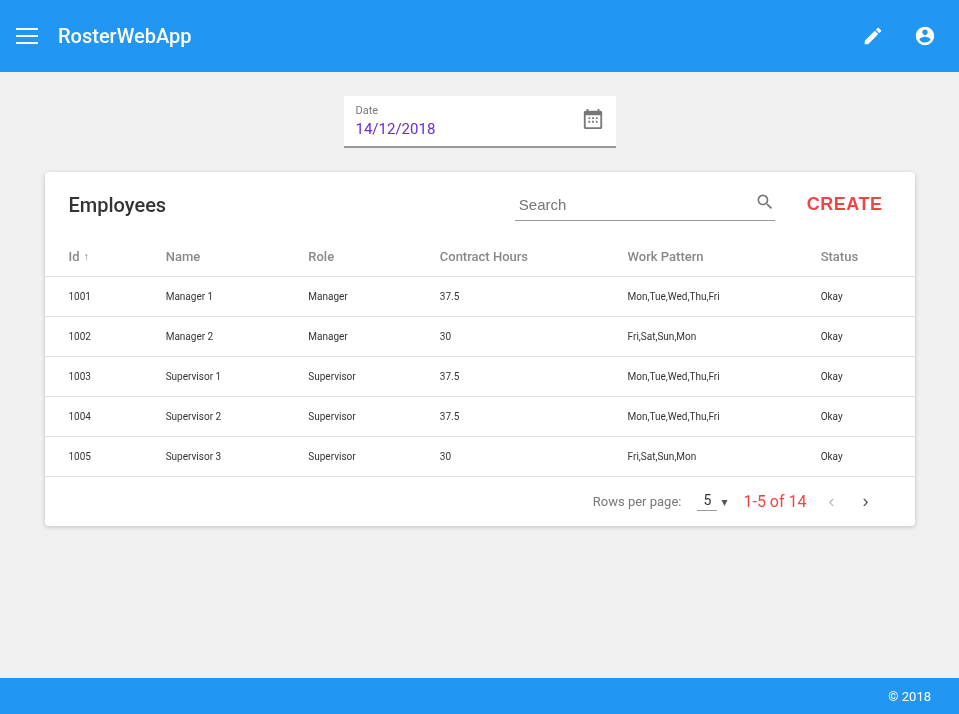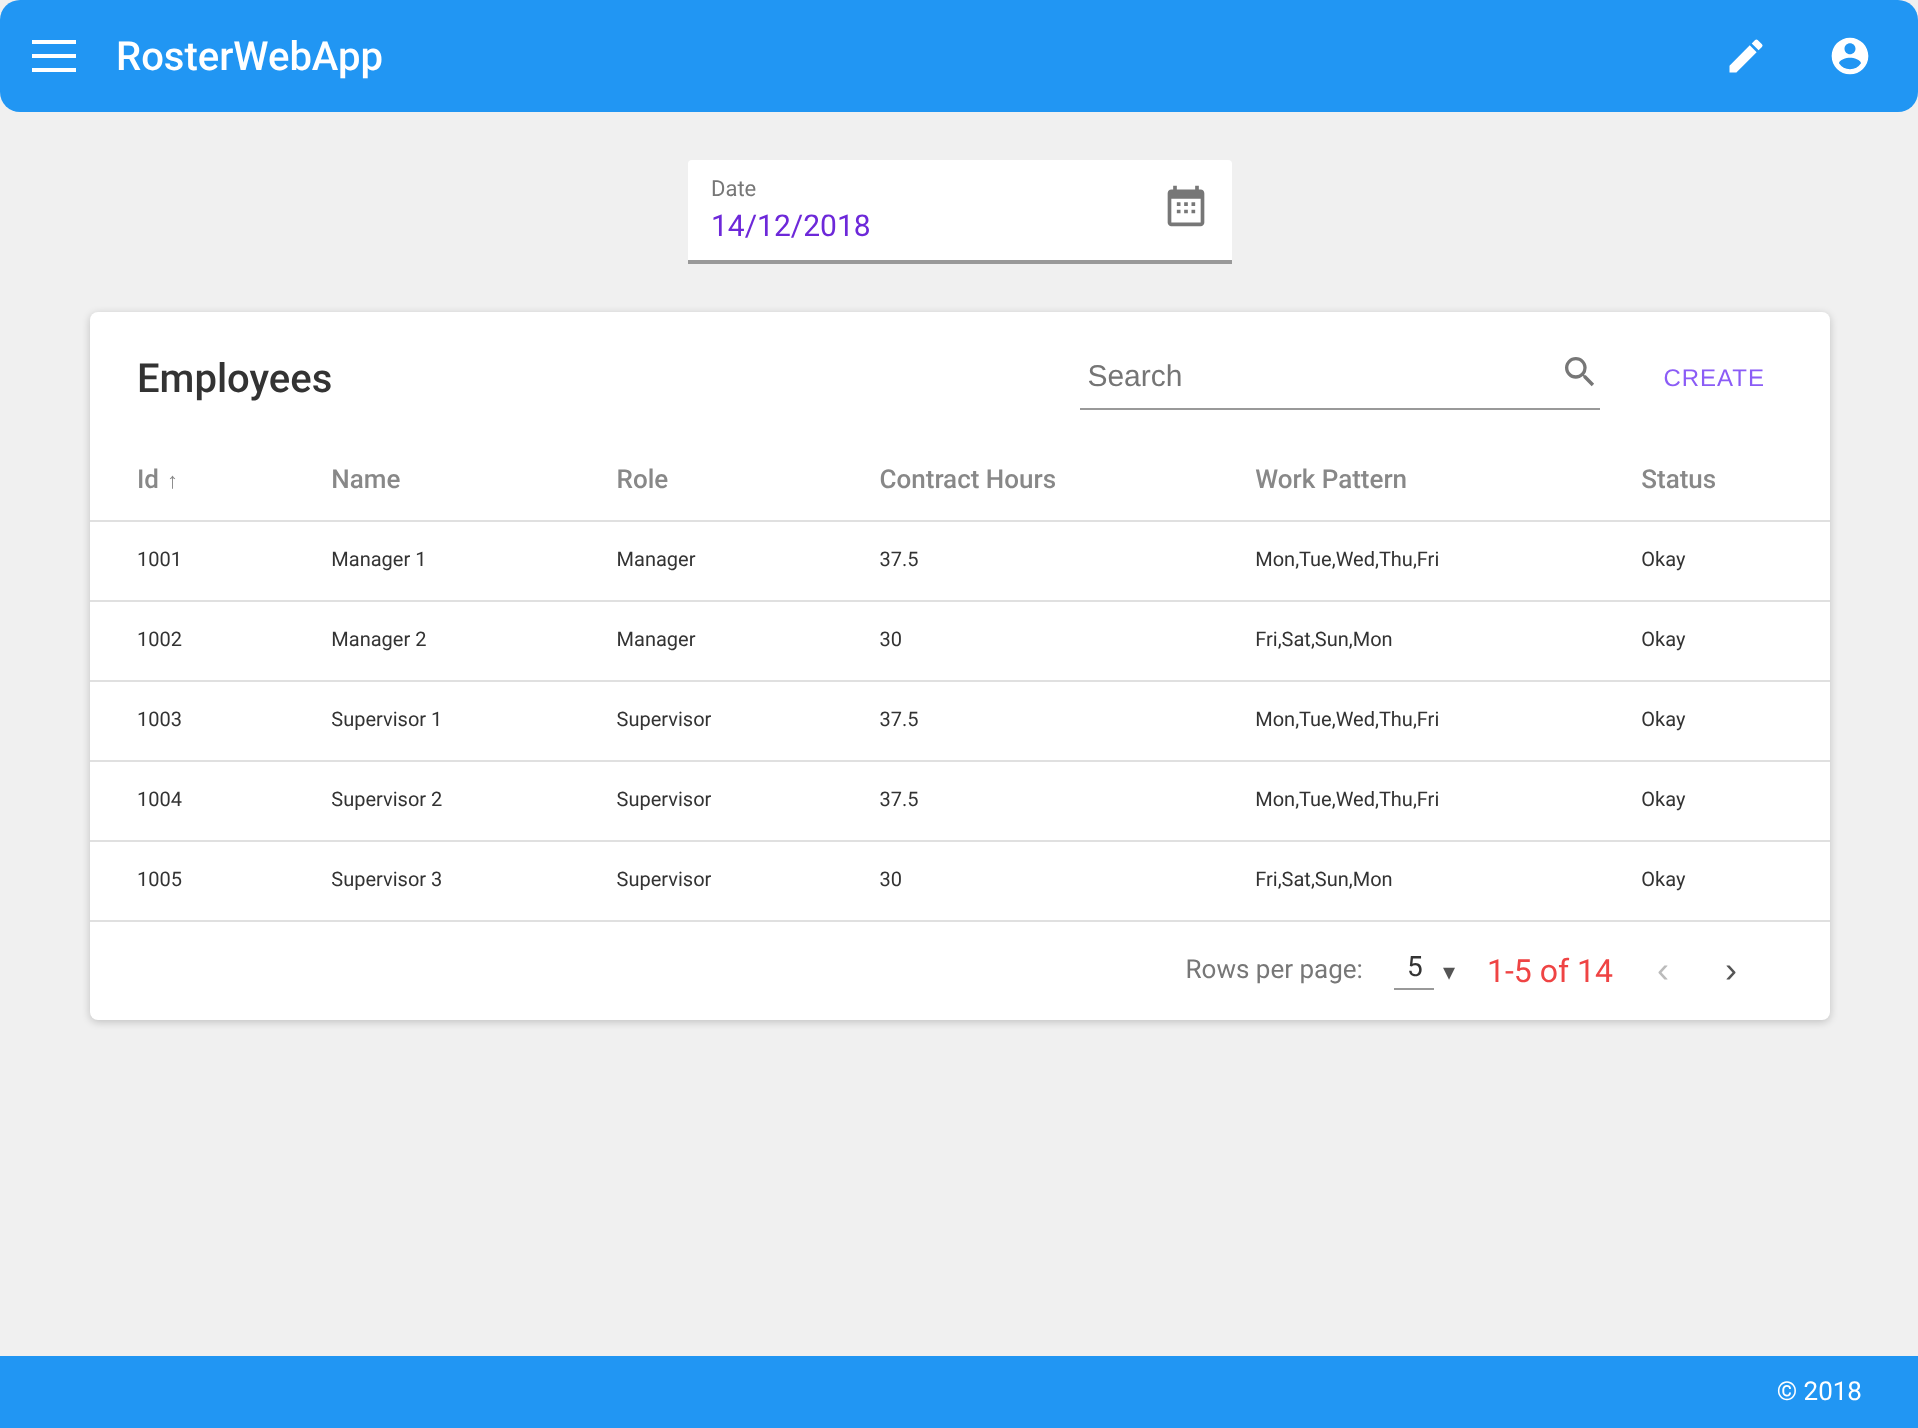--- a/index.html
+++ b/index.html
@@ -8,26 +8,25 @@
       background: #f0f0f0;
       min-height: 714px;
       display: flex;
       flex-direction: column;
     }
 
     
     .topnav {
       background: #2196F3;
       color: white;
-      height: 56px;
+      height: 72px;
       display: flex;
       align-items: center;
       padding: 0 16px;
       flex-shrink: 0;
-      border-radius: 10px;
     }
     .topnav-menu-icon {
       cursor: pointer;
       margin-right: 20px;
       display: flex;
       flex-direction: column;
       gap: 5px;
     }
     .topnav-menu-icon span {
       display: block;
@@ -140,23 +139,23 @@
       background: transparent;
     }
     .search-icon svg {
       fill: #777;
       width: 20px;
       height: 20px;
     }
     .create-btn {
       background: none;
       border: none;
-      color: #8b5cf6;
-      font-size: 12px;
-      font-weight: 400;
+      color: #ef4444;
+      font-size: 18px;
+      font-weight: 700;
       cursor: pointer;
       letter-spacing: 0.5px;
       padding: 6px 8px;
     }
 
     
     table {
       width: 100%;
       border-collapse: collapse;
     }

